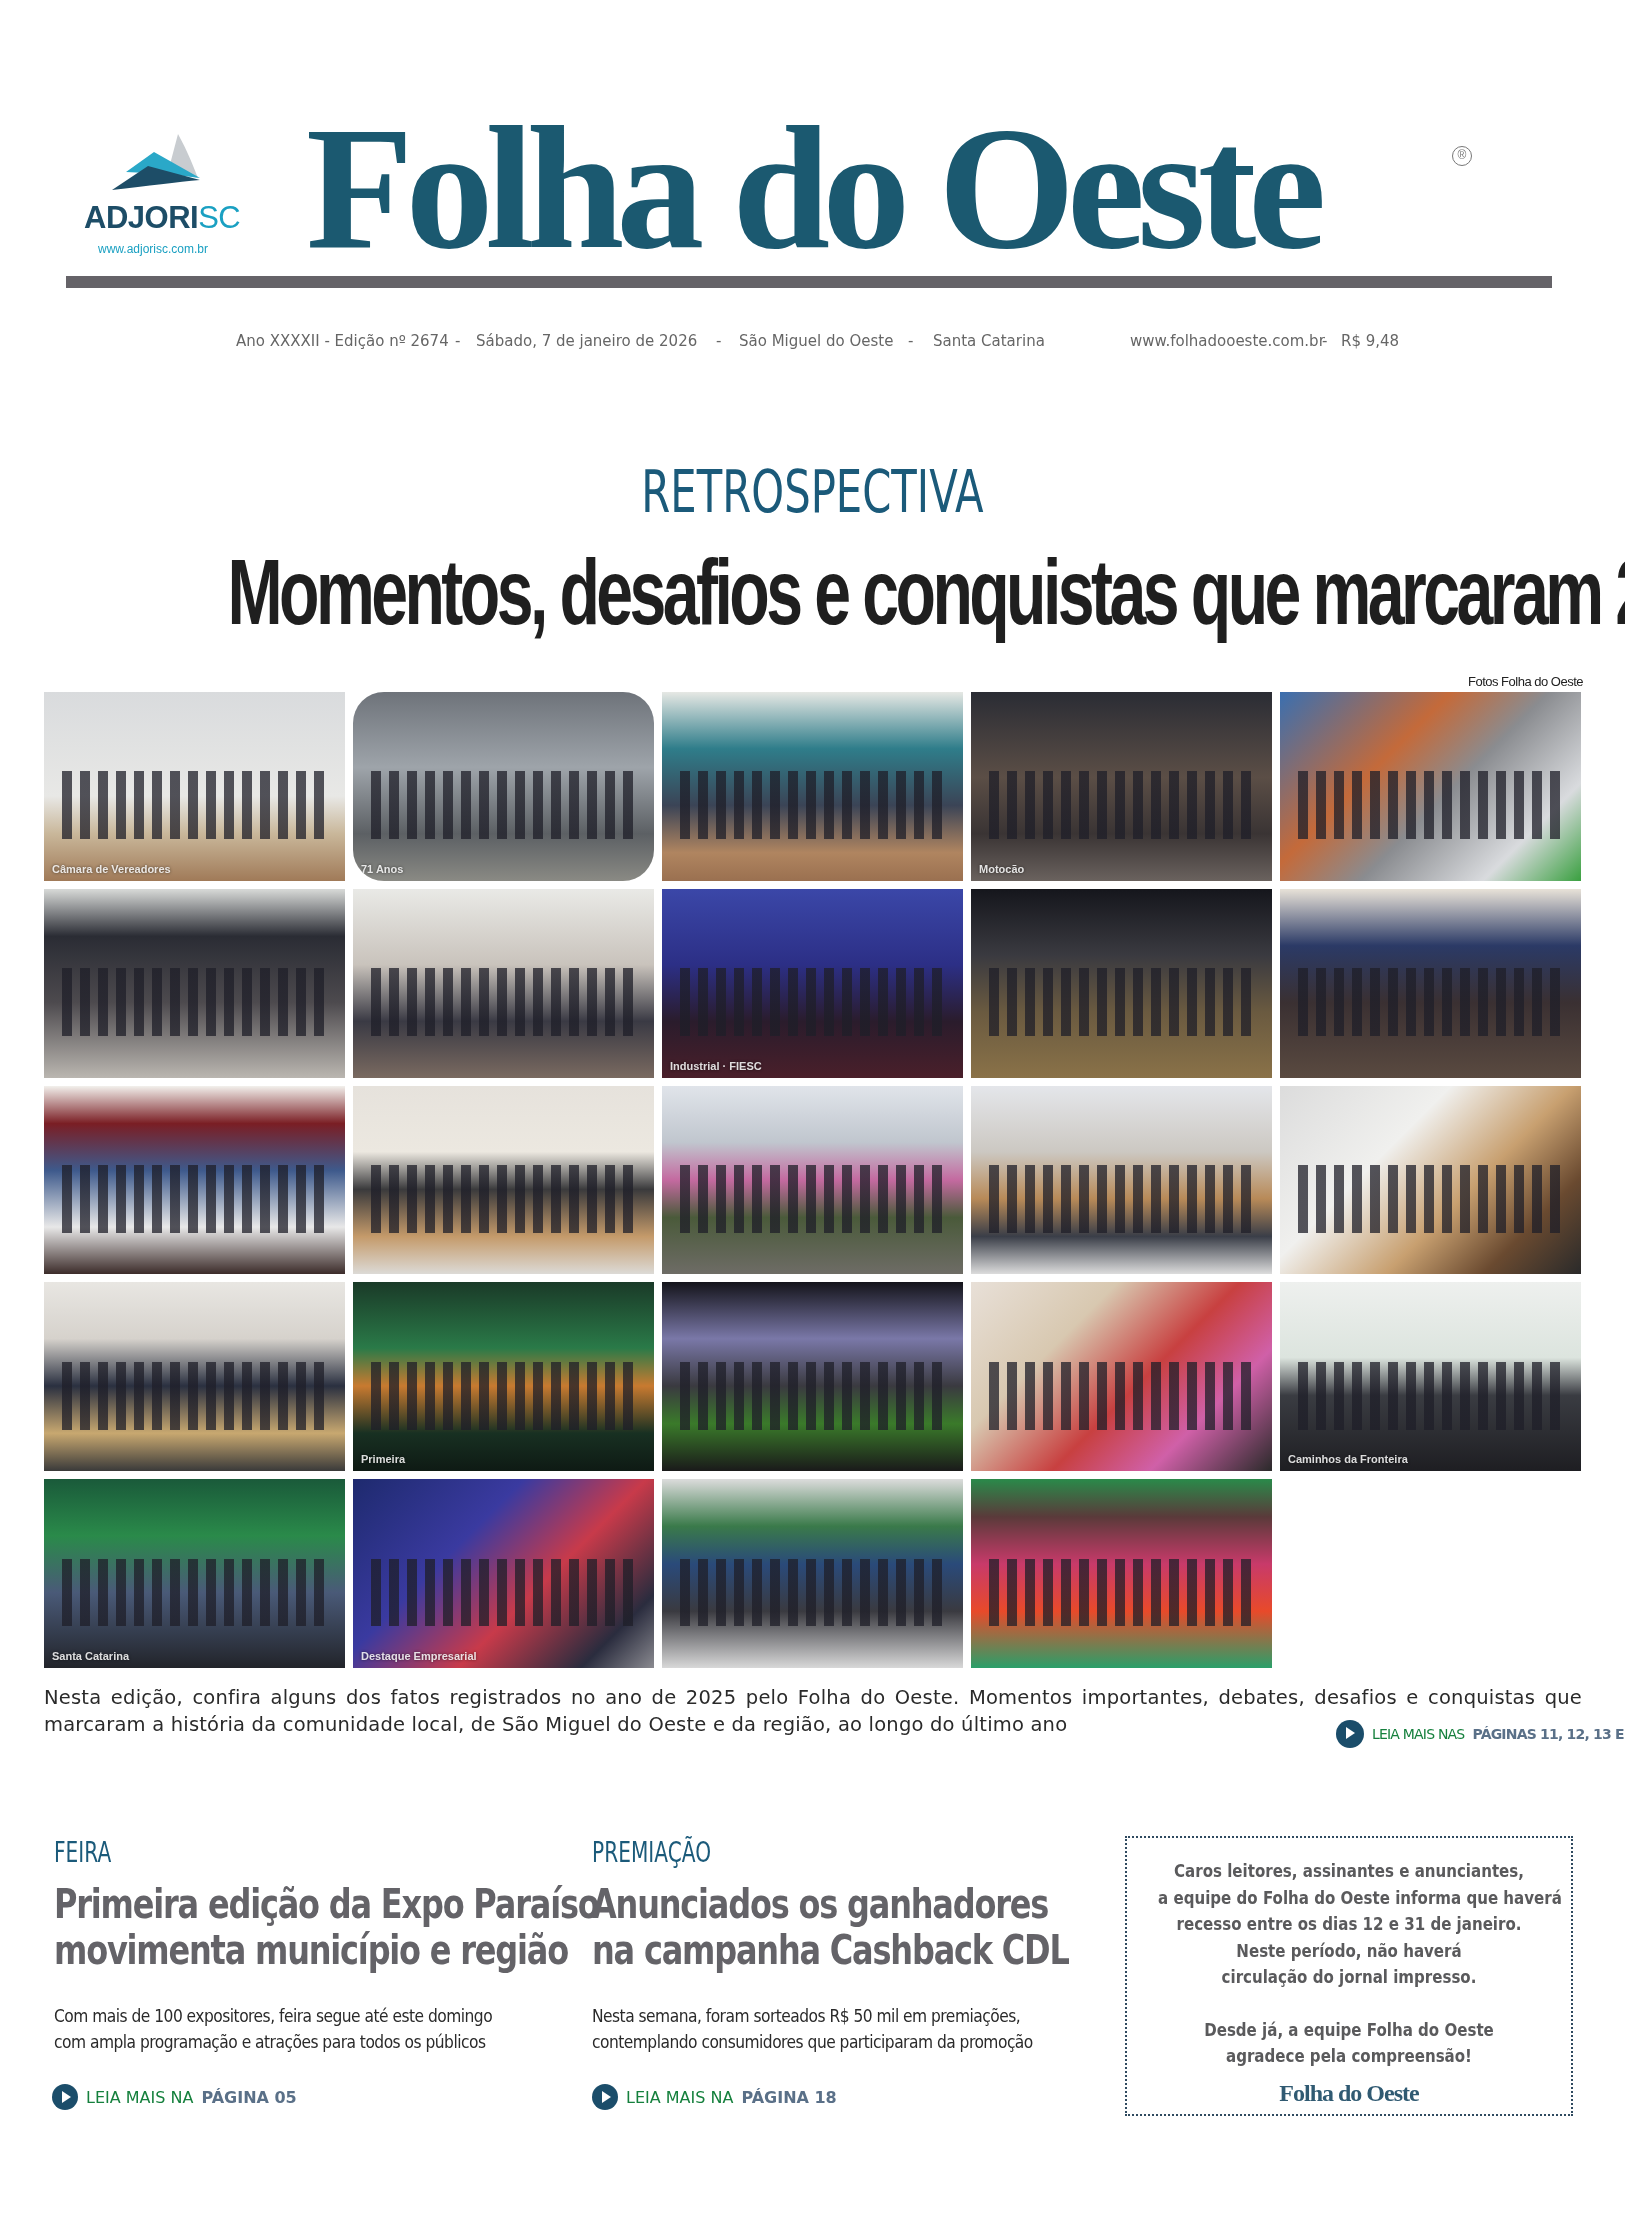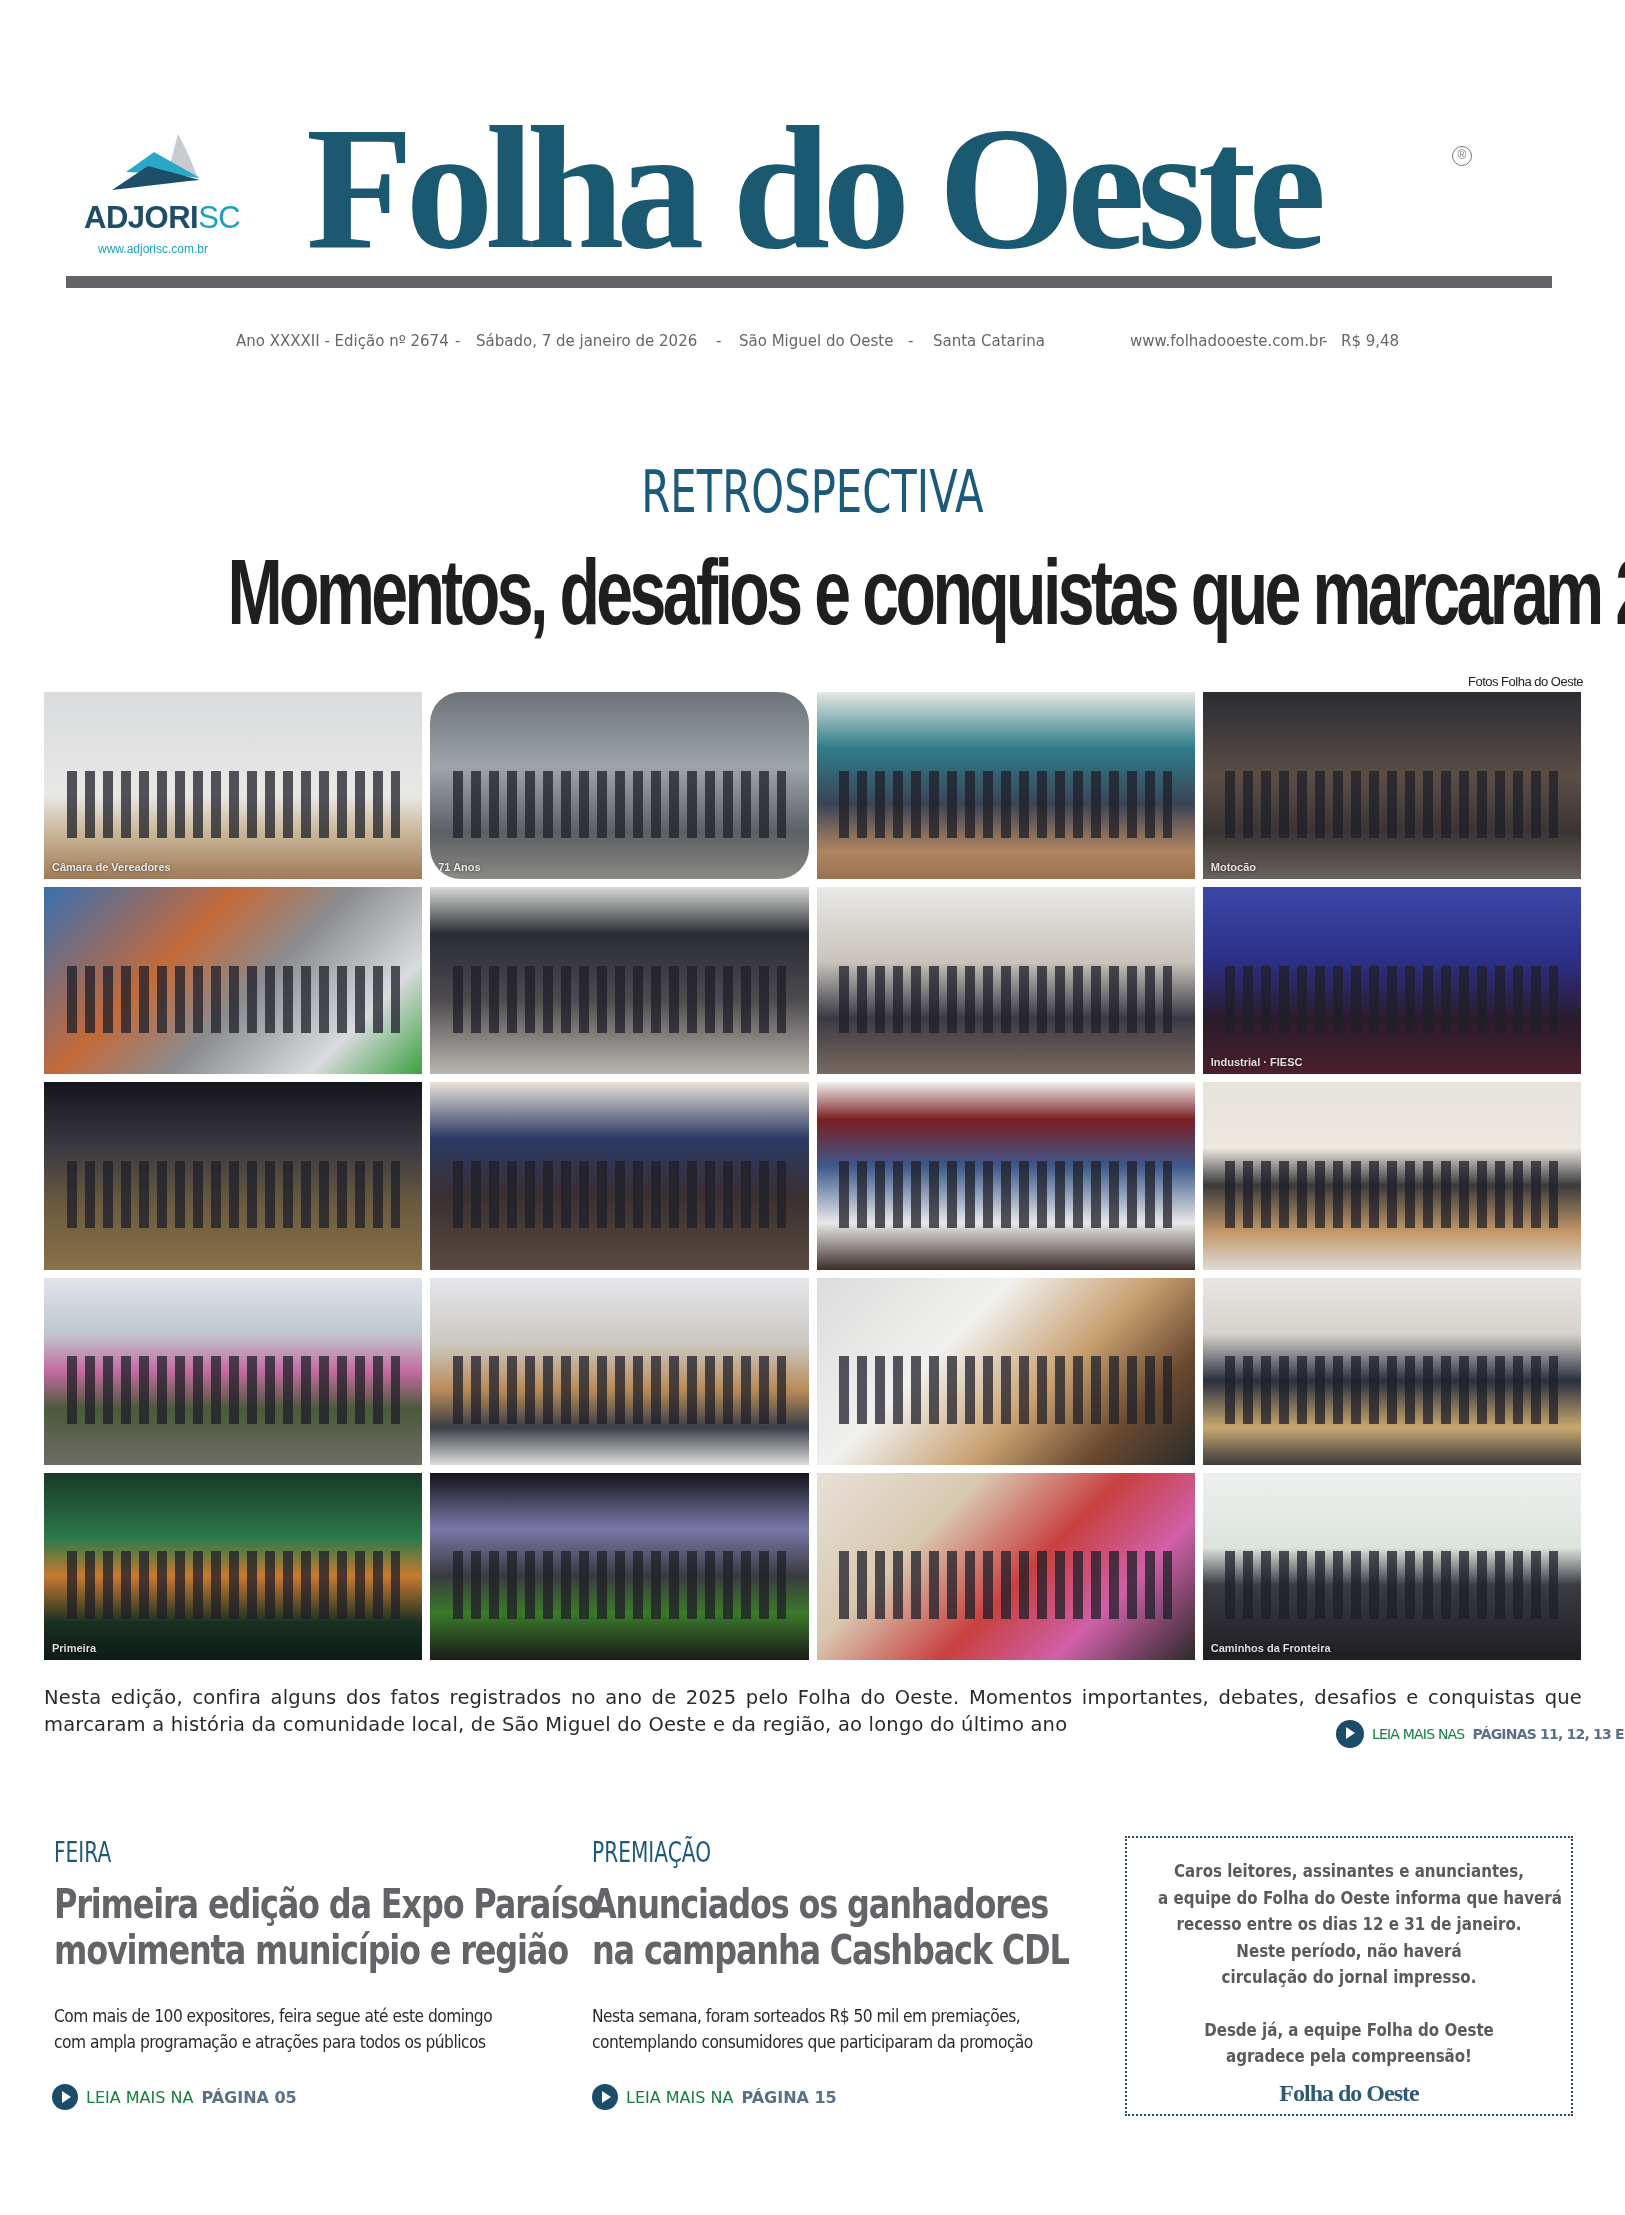--- a/index.html
+++ b/index.html
@@ -19,21 +19,21 @@
 
   .dateline { position: absolute; top: 332px; left: 0; width: 1625px; font-family: "DejaVu Sans", sans-serif; font-size: 15px; color: #666; white-space: nowrap; }
   .dateline span { position: absolute; }
 
   
   .kicker { position: absolute; top: 458px; left: 0; width: 1625px; text-align: center; font-family: "DejaVu Sans", sans-serif; font-size: 58px; font-weight: normal; color: #1b5a7a; letter-spacing: 0px; transform: scaleX(0.72); transform-origin: center; }
   .headline { position: absolute; top: 540px; left: 0; width: 1625px; text-align: center; font-family: "Liberation Sans", sans-serif; font-weight: bold; font-size: 92px; color: #1f1f1f; letter-spacing: -5px; transform: scaleX(0.72); transform-origin: center; white-space: nowrap; }
   .credit { position: absolute; top: 674px; right: 42px; font-family: "Liberation Sans", sans-serif; font-size: 13px; color: #222; letter-spacing: -0.5px; }
 
   
-  .grid { position: absolute; left: 44px; top: 692px; width: 1537px; height: 976px; display: grid; grid-template-columns: repeat(4, 1fr); grid-template-rows: repeat(5, 1fr); gap: 8px; }
+  .grid { position: absolute; left: 44px; top: 692px; width: 1537px; height: 976px; display: grid; grid-template-columns: repeat(5, 1fr); grid-template-rows: repeat(5, 1fr); gap: 8px; }
   .photo { position: relative; overflow: hidden; }
   .photo .cap { position: absolute; left: 8px; bottom: 6px; font-size: 11px; font-weight: bold; color: rgba(255,255,255,0.85); text-shadow: 0 0 3px rgba(0,0,0,0.6); white-space: nowrap; }
   .photo .people { position: absolute; left: 6%; right: 6%; bottom: 22%; height: 36%; background: repeating-linear-gradient(90deg, rgba(30,30,40,0.75) 0 10px, rgba(0,0,0,0) 10px 18px); }
 
   .summary { position: absolute; left: 44px; top: 1684px; width: 1538px; font-family: "DejaVu Sans", sans-serif; font-size: 19.5px; line-height: 27px; color: #2a2a2a; text-align: justify; letter-spacing: 0.2px; }
 
   .more { position: absolute; display: flex; align-items: center; gap: 8px; white-space: nowrap; font-family: "DejaVu Sans", sans-serif; cursor: pointer; }
   .more .play { width: 26px; height: 26px; border-radius: 50%; background: #1b4d6a; position: relative; flex: none; }
   .more .play::after { content: ""; position: absolute; left: 10px; top: 7px; border-left: 9px solid #fff; border-top: 6px solid transparent; border-bottom: 6px solid transparent; }
   .more .lbl { color: #15803d; }
@@ -205,21 +205,21 @@
     <div>na campanha Cashback CDL</div>
   </div>
   <div class="lead">
     <div>Nesta semana, foram sorteados R$ 50 mil em premiações,</div>
     <div>contemplando consumidores que participaram da promoção</div>
   </div>
 </div>
 <div class="more more-2">
   <span class="play"></span>
   <span class="lbl">LEIA MAIS NA</span>
-  <span class="pg">PÁGINA 15</span>
+  <span class="pg">PÁGINA 18</span>
 </div>
 
 <div class="notice">
   <p>Caros leitores, assinantes e anunciantes,</p>
   <p>a equipe do Folha do Oeste informa que haverá</p>
   <p>recesso entre os dias 12 e 31 de janeiro.</p>
   <p>Neste período, não haverá</p>
   <p>circulação do jornal impresso.</p>
   <div class="gap"></div>
   <p>Desde já, a equipe Folha do Oeste</p>

